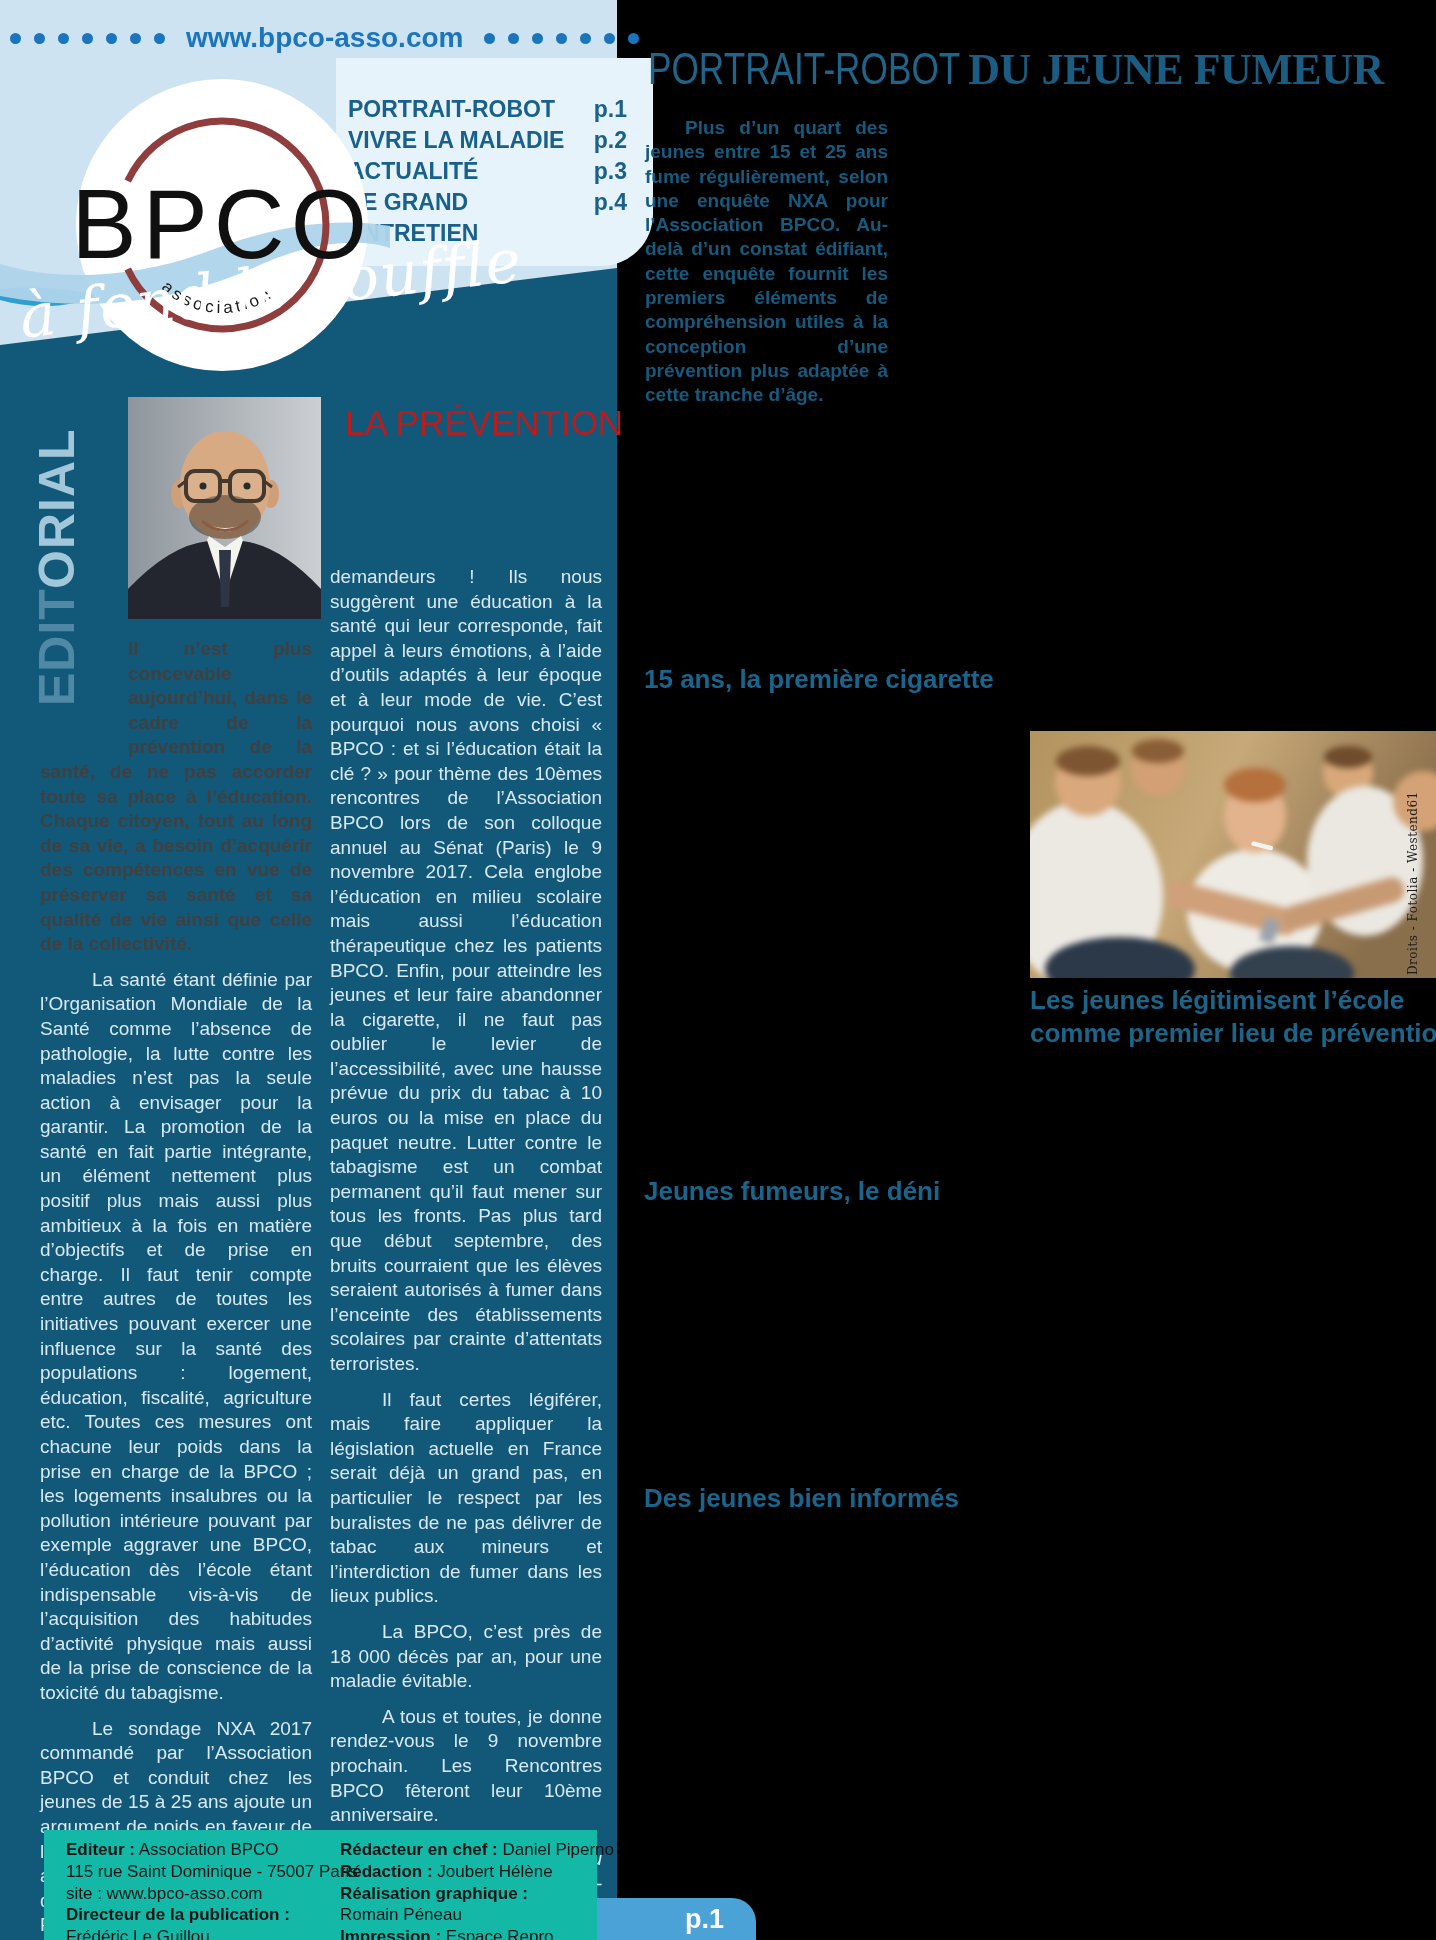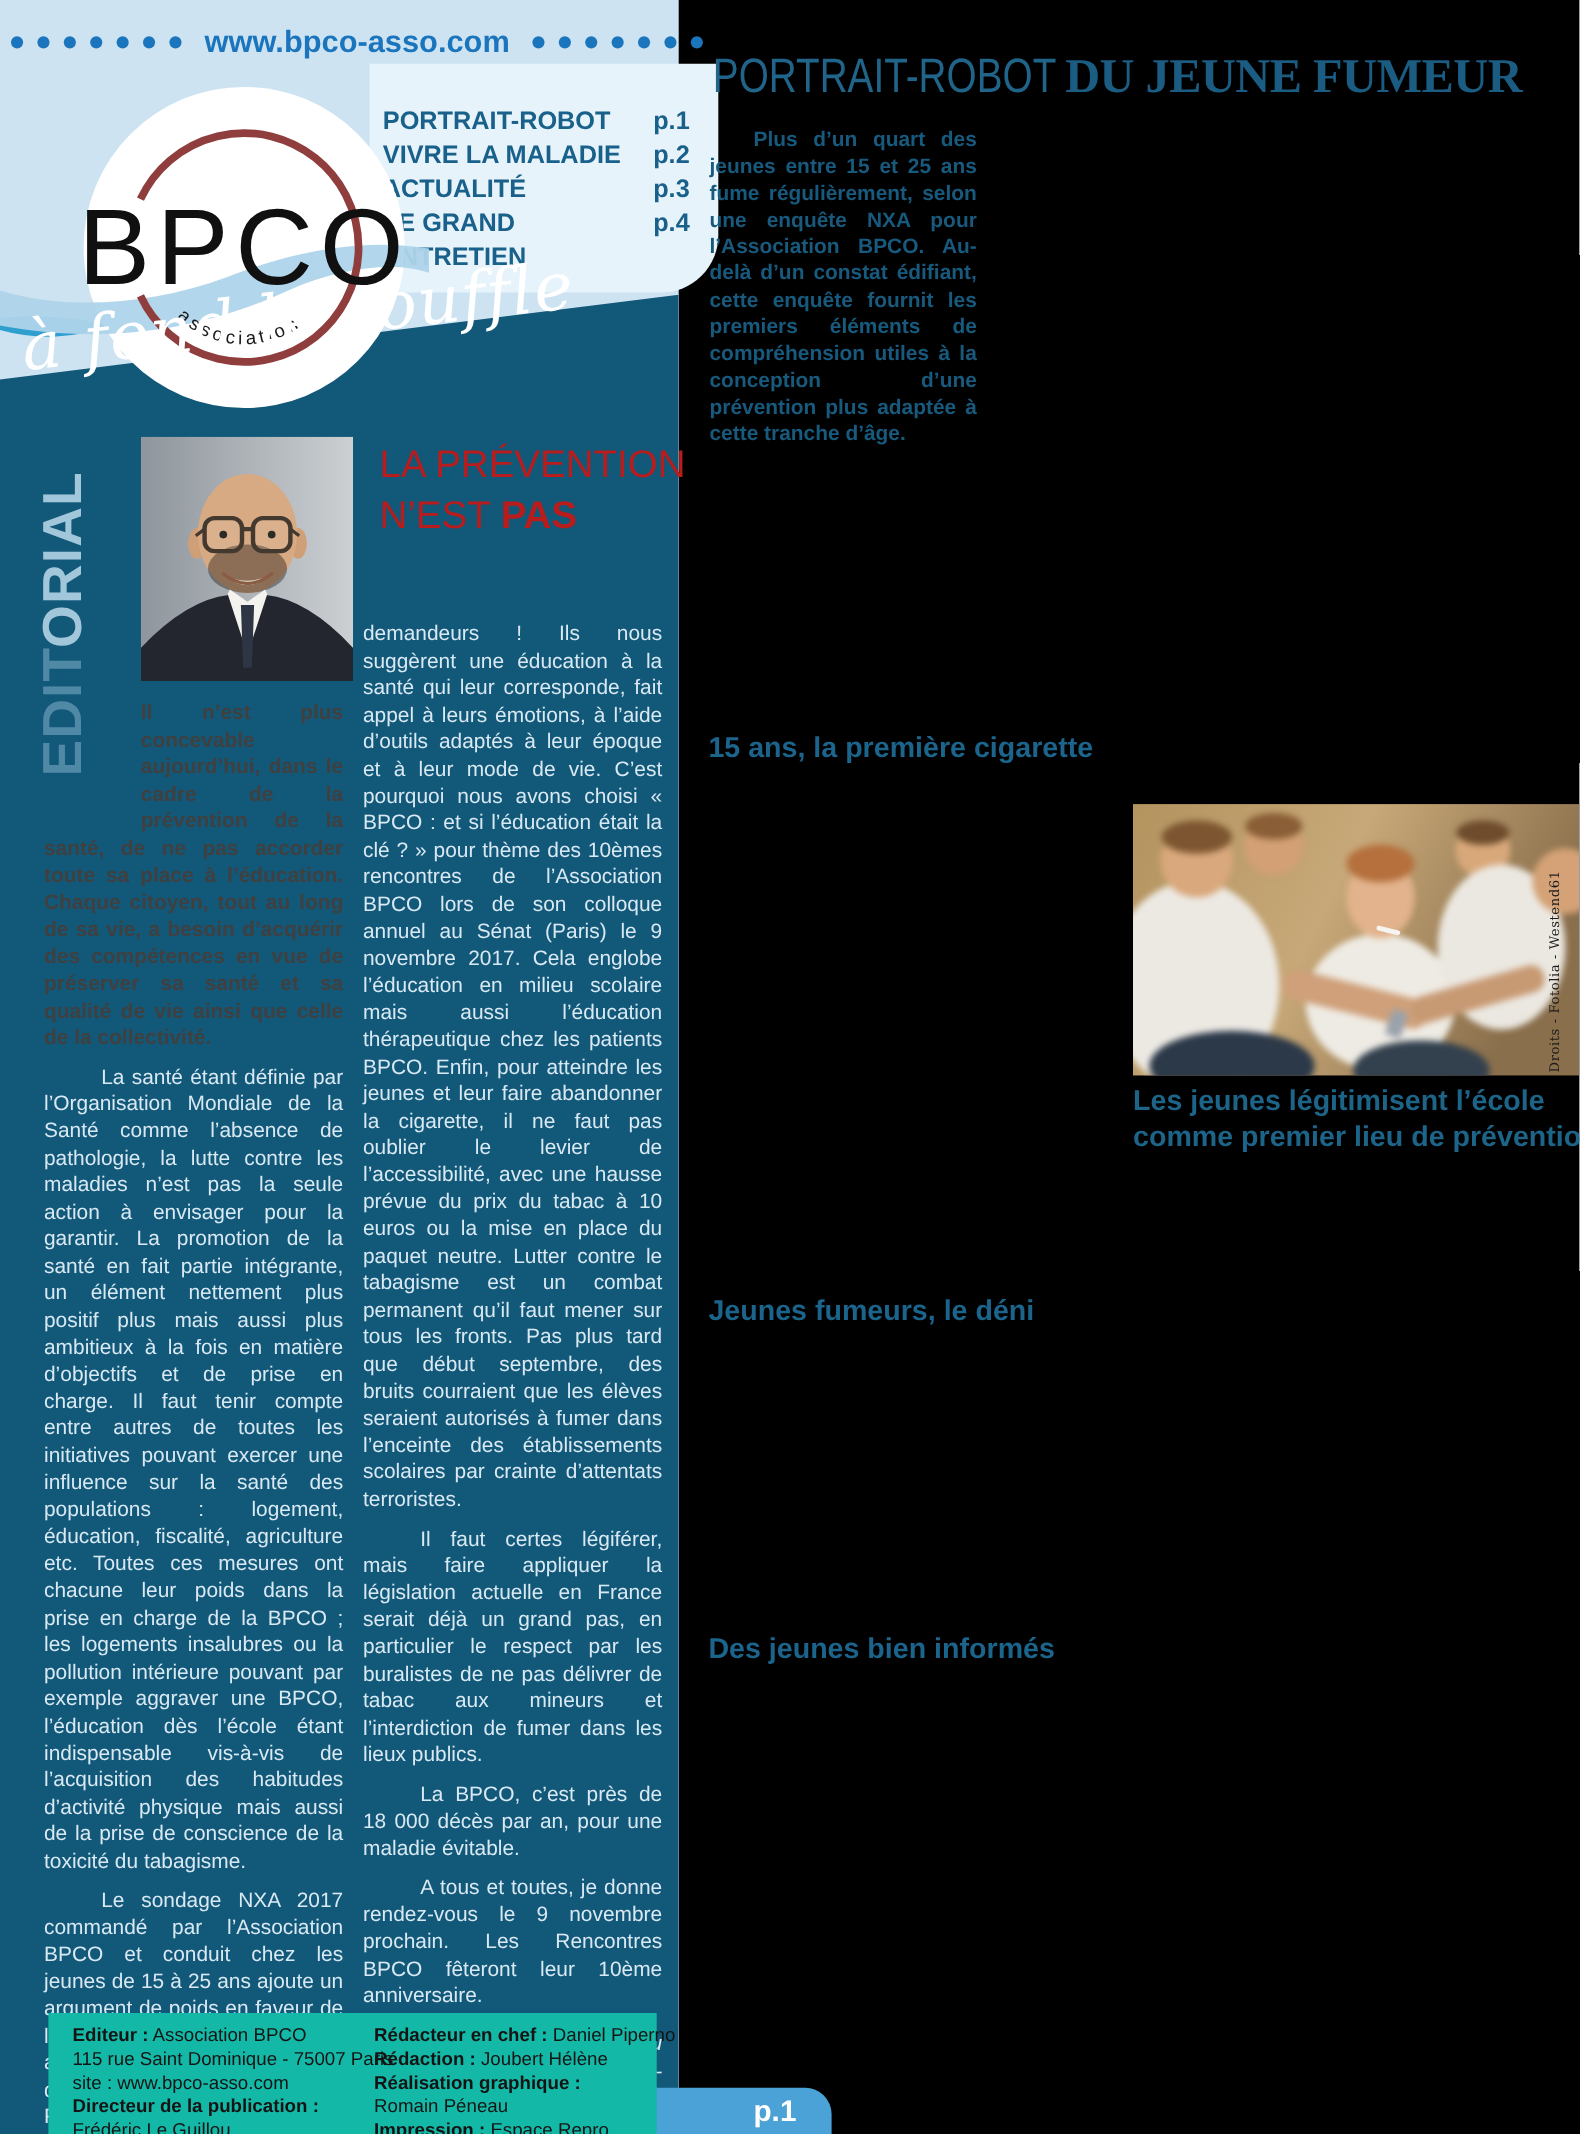--- a/index.html
+++ b/index.html
@@ -153,21 +153,20 @@
       <circle cx="75" cy="89" r="3.5" fill="#2b2b28"></circle>
       <circle cx="119" cy="89" r="3.5" fill="#2b2b28"></circle>
       <path d="M 0 222 L 0 192 Q 42 148 80 144 L 97 152 L 114 144 Q 152 148 193 192 L 193 222 Z" fill="#23262e"></path>
       <polygon points="79,143 97,198 115,143 113,139 97,150 81,139" fill="#f4f3ee"></polygon>
       <polygon points="91,153 103,153 101,210 93,210" fill="#2e3544"></polygon>
     </svg>
   </div>
 
   <div class="ed-title">
     <div>LA PRÉVENTION</div>
-    <div><span>N’EST </span><b>PAS</b></div>
   </div>
 
   <div class="col col1">
     <p class="lead"><span class="indent-float"></span><span>Il n’est plus concevable aujourd’hui, dans le cadre de la prévention de la santé, de ne pas accorder toute sa place à l’éducation. Chaque citoyen, tout au long de sa vie, a besoin d’acquérir des compétences en vue de préserver sa santé et sa qualité de vie ainsi que celle de la collectivité.</span></p>
     <p class="ind">La santé étant définie par l’Organisation Mondiale de la Santé comme l’absence de pathologie, la lutte contre les maladies n’est pas la seule action à envisager pour la garantir. La promotion de la santé en fait partie intégrante, un élément nettement plus positif plus mais aussi plus ambitieux à la fois en matière d’objectifs et de prise en charge. Il faut tenir compte entre autres de toutes les initiatives pouvant exercer une influence sur la santé des populations : logement, éducation, fiscalité, agriculture etc. Toutes ces mesures ont chacune leur poids dans la prise en charge de la BPCO ; les logements insalubres ou la pollution intérieure pouvant par exemple aggraver une BPCO, l’éducation dès l’école étant indispensable vis-à-vis de l’acquisition des habitudes d’activité physique mais aussi de la prise de conscience de la toxicité du tabagisme.</p>
     <p class="ind">Le sondage NXA 2017 commandé par l’Association BPCO et conduit chez les jeunes de 15 à 25 ans ajoute un argument de poids en faveur de l’éducation à l’école : il faut agir avant 15 ans, âge moyen d’entrée dans le tabagisme. Profitons-en, les jeunes sont</p>
   </div>
 
   <div class="col col2">
     <p>demandeurs ! Ils nous suggèrent une éducation à la santé qui leur corresponde, fait appel à leurs émotions, à l’aide d’outils adaptés à leur époque et à leur mode de vie. C’est pourquoi nous avons choisi « BPCO : et si l’éducation était la clé ? » pour thème des 10èmes rencontres de l’Association BPCO lors de son colloque annuel au Sénat (Paris) le 9 novembre 2017. Cela englobe l’éducation en milieu scolaire mais aussi l’éducation thérapeutique chez les patients BPCO. Enfin, pour atteindre les jeunes et leur faire abandonner la cigarette, il ne faut pas oublier le levier de l’accessibilité, avec une hausse prévue du prix du tabac à 10 euros ou la mise en place du paquet neutre. Lutter contre le tabagisme est un combat permanent qu’il faut mener sur tous les fronts. Pas plus tard que début septembre, des bruits courraient que les élèves seraient autorisés à fumer dans l’enceinte des établissements scolaires par crainte d’attentats terroristes.</p>

